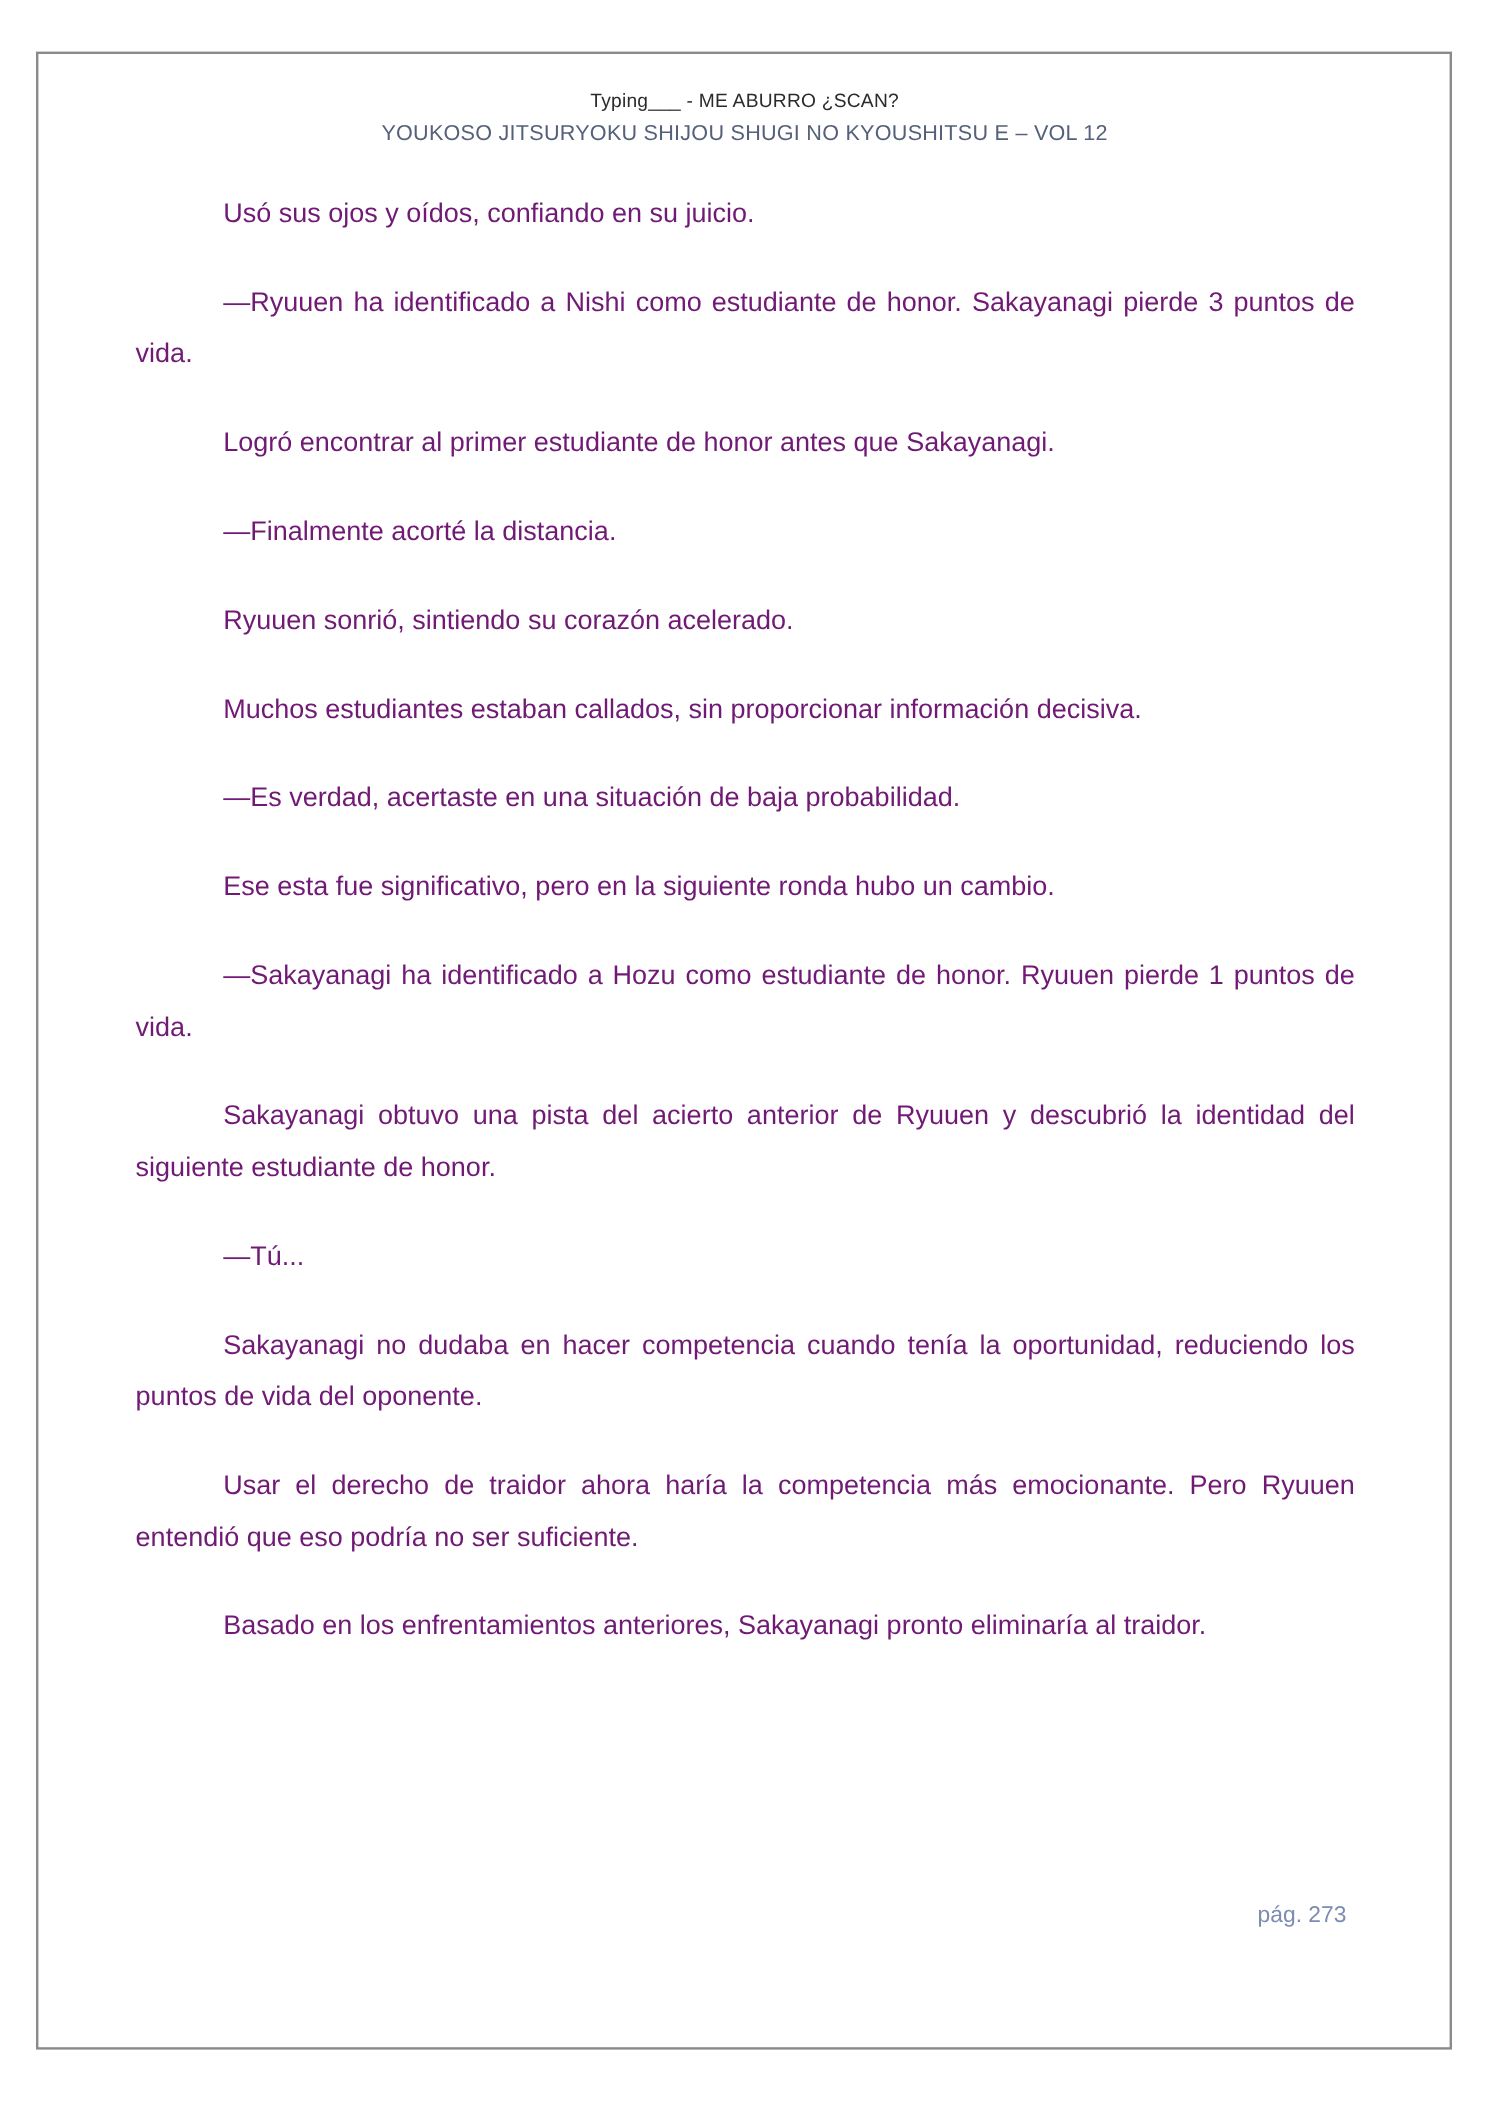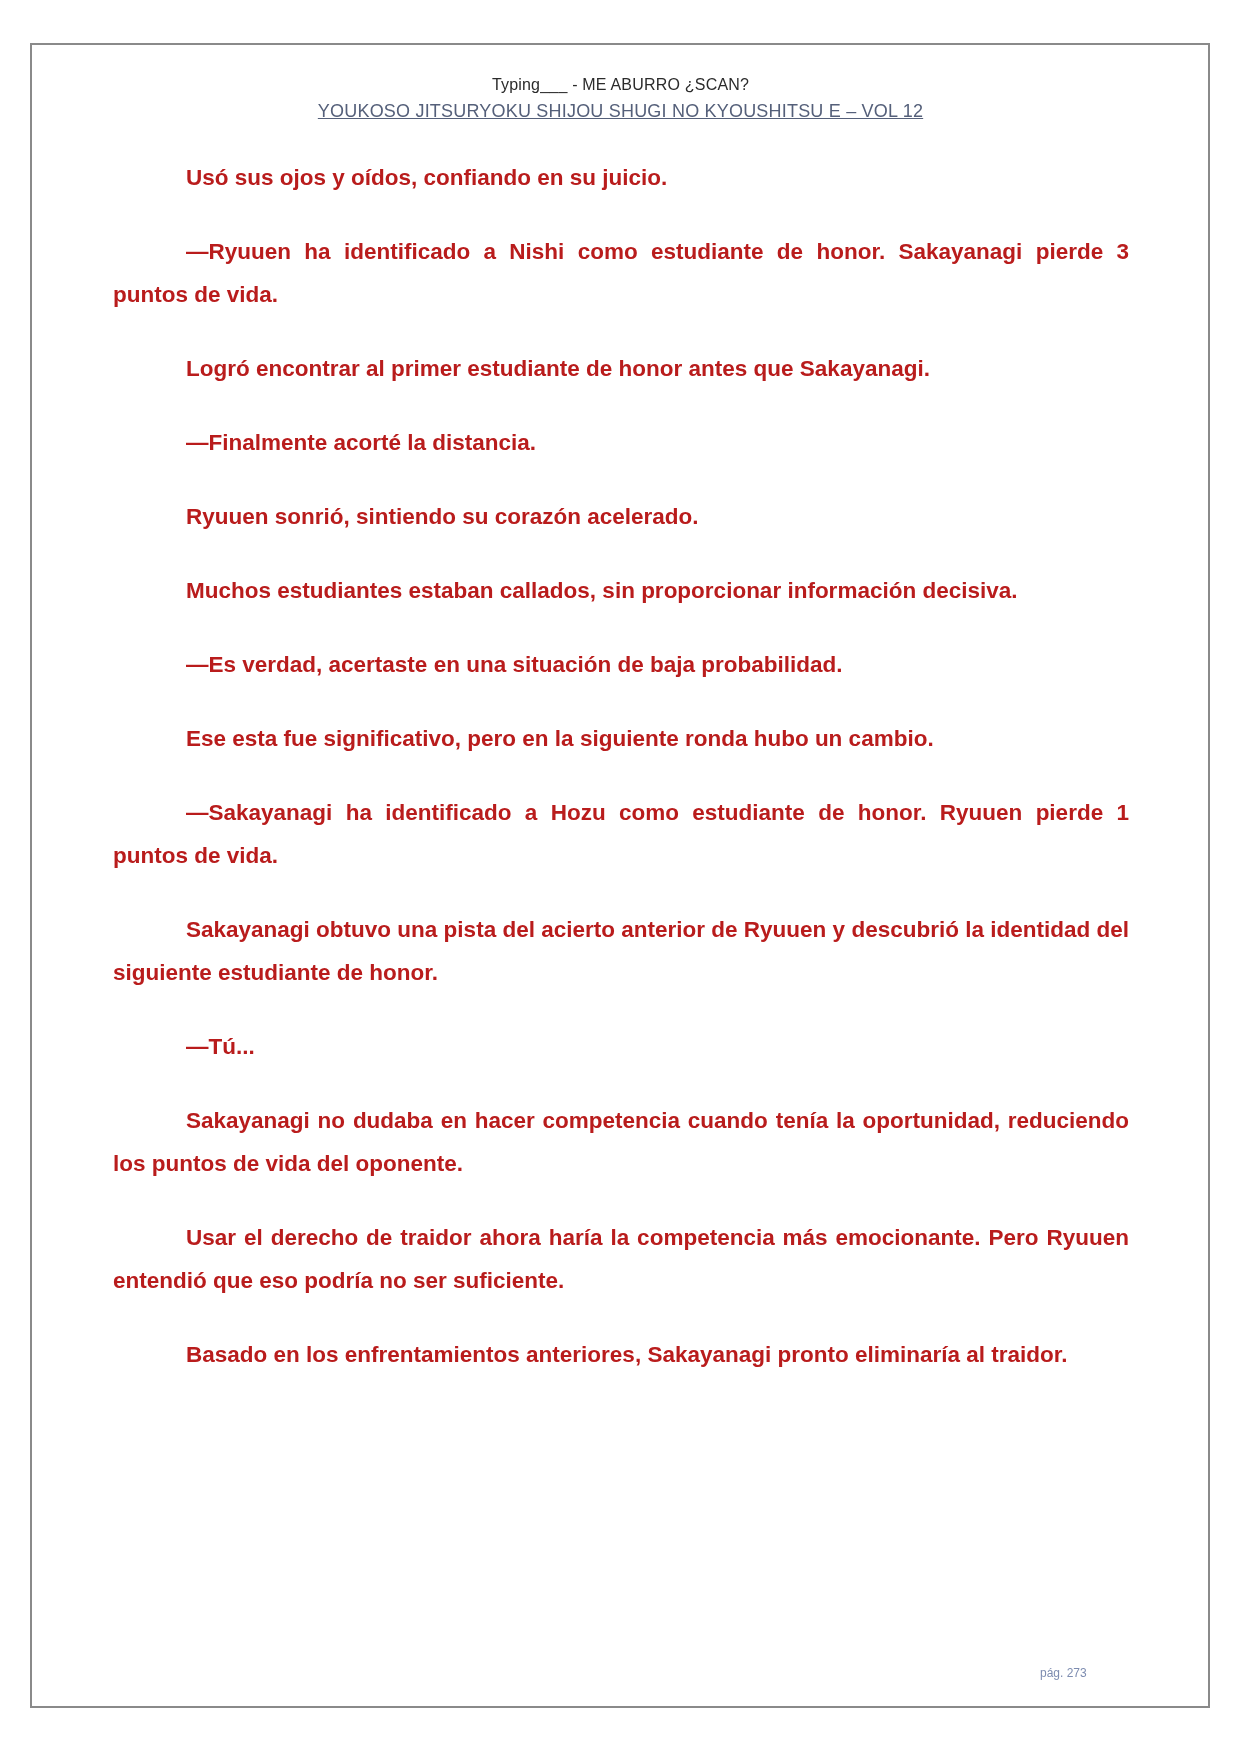--- a/index.html
+++ b/index.html
@@ -37,46 +37,44 @@
     .header-line2 {
       position: absolute;
       top: 101px;
       left: 0;
       width: 1241px;
       text-align: center;
       font-family: "Liberation Sans", sans-serif;
       font-size: 18px;
       color: #55607a;
       letter-spacing: 0.2px;
-      text-decoration: underline;
     }
     .body-text {
       position: absolute;
       left: 113px;
       top: 156px;
       width: 1016px;
       font-family: "Liberation Sans", sans-serif;
       font-size: 22.5px;
       line-height: 43px;
-      color: #b91c1c;
-      font-weight: bold;
+      color: #701a75;
     }
     .para {
       margin: 0 0 31px 0;
       text-indent: 73px;
       text-align: justify;
     }
     .page-number {
       position: absolute;
-      top: 1666px;
+      top: 1586px;
       left: 1040px;
       width: 90px;
-      text-align: left;
+      text-align: center;
       font-family: "Liberation Sans", sans-serif;
-      font-size: 12px;
+      font-size: 19px;
       color: #7d8cb0;
     }
   </style>
 </head>
 <body>
 
 <div class="page-frame"></div>
 
 <div class="header-line1">Typing___ - ME ABURRO ¿SCAN?</div>
 <div class="header-line2">YOUKOSO JITSURYOKU SHIJOU SHUGI NO KYOUSHITSU E – VOL 12</div>

